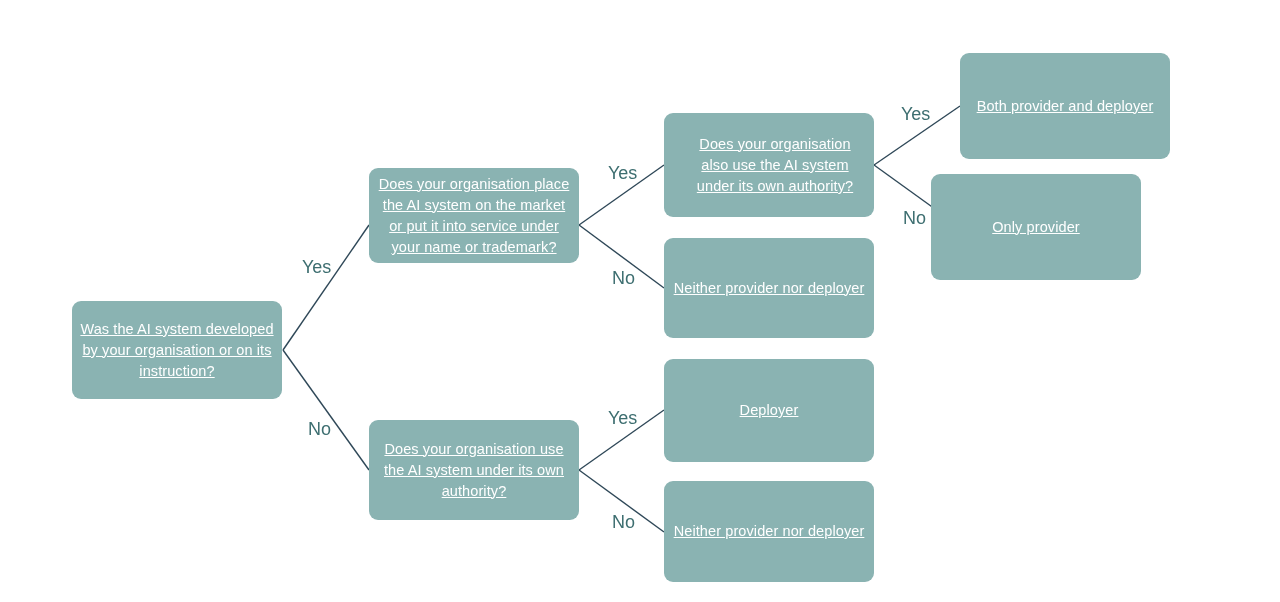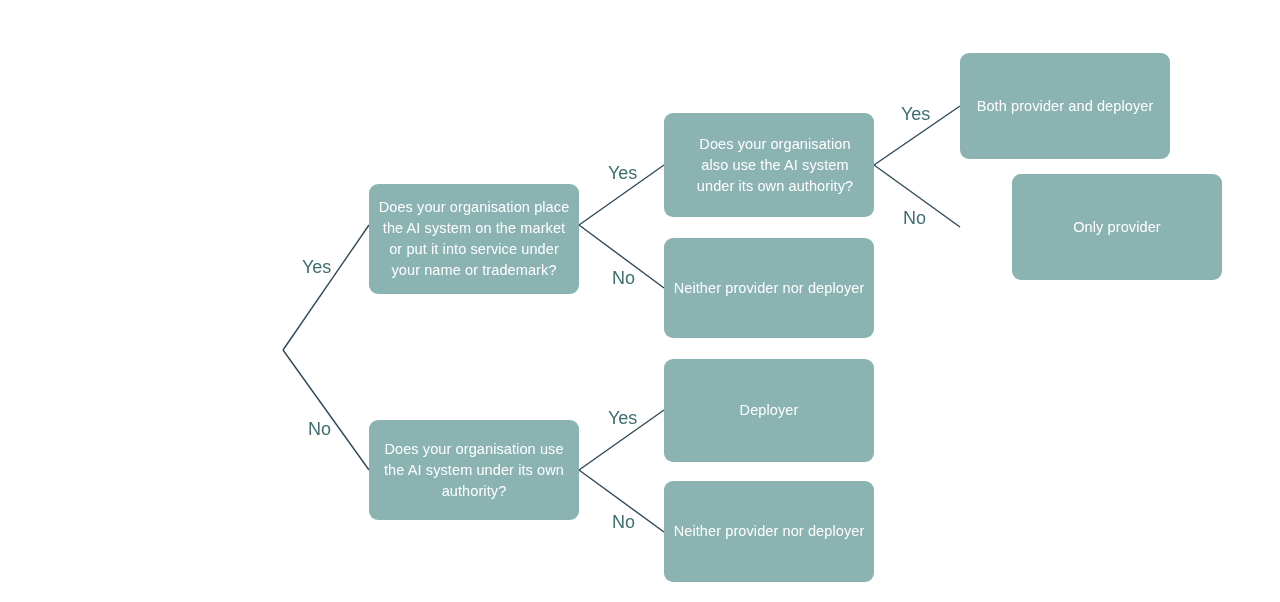--- a/index.html
+++ b/index.html
@@ -40,20 +40,21 @@
     border-radius: 9px;
     color: #ffffff;
     display: flex;
     align-items: center;
     justify-content: center;
     text-align: center;
     font-size: 14.5px;
     line-height: 21px;
     padding: 6px 8px;
     letter-spacing: 0.1px;
+    text-decoration: underline;
   }
   .node span {
     display: block;
     width: 100%;
   }
   .edge-label {
     position: absolute;
     color: #3D6E70;
     font-size: 18px;
     line-height: 18px;
@@ -74,34 +75,37 @@
     <path d="M 579 225 L 664 165" stroke="#2F4858" stroke-width="1.4" fill="none"></path>
     <path d="M 579 225 L 664 288" stroke="#2F4858" stroke-width="1.4" fill="none"></path>
 
     <path d="M 874 165 L 960 106" stroke="#2F4858" stroke-width="1.4" fill="none"></path>
     <path d="M 874 165 L 960 227" stroke="#2F4858" stroke-width="1.4" fill="none"></path>
 
     <path d="M 579 470 L 664 410" stroke="#2F4858" stroke-width="1.4" fill="none"></path>
     <path d="M 579 470 L 664 532" stroke="#2F4858" stroke-width="1.4" fill="none"></path>
   </svg>
 
+  <div class="node" style="left:72px; top:301px; width:210px; height:98px;">
+    <span>Was the AI system developed by your organisation or on its instruction?</span>
+  </div>
 
-  <div class="node" style="left:369px; top:184px; width:210px; height:110px;">
+  <div class="node" style="left:369px; top:168px; width:210px; height:95px;">
     <span>Does your organisation place the AI system on the market or put it into service under your name or trademark?</span>
   </div>
 
   <div class="node" style="left:664px; top:113px; width:210px; height:104px;padding-left:20px;">
     <span>Does your organisation also use the AI system under its own authority?</span>
   </div>
 
   <div class="node" style="left:960px; top:53px; width:210px; height:106px;">
     <span>Both provider and deployer</span>
   </div>
 
-  <div class="node" style="left:1012px; top:174px; width:210px; height:106px;">
+  <div class="node" style="left:931px; top:174px; width:210px; height:106px;">
     <span>Only provider</span>
   </div>
 
   <div class="node" style="left:664px; top:238px; width:210px; height:100px;">
     <span>Neither provider nor deployer</span>
   </div>
 
   <div class="node" style="left:369px; top:420px; width:210px; height:100px;">
     <span>Does your organisation use the AI system under its own authority?</span>
   </div>

